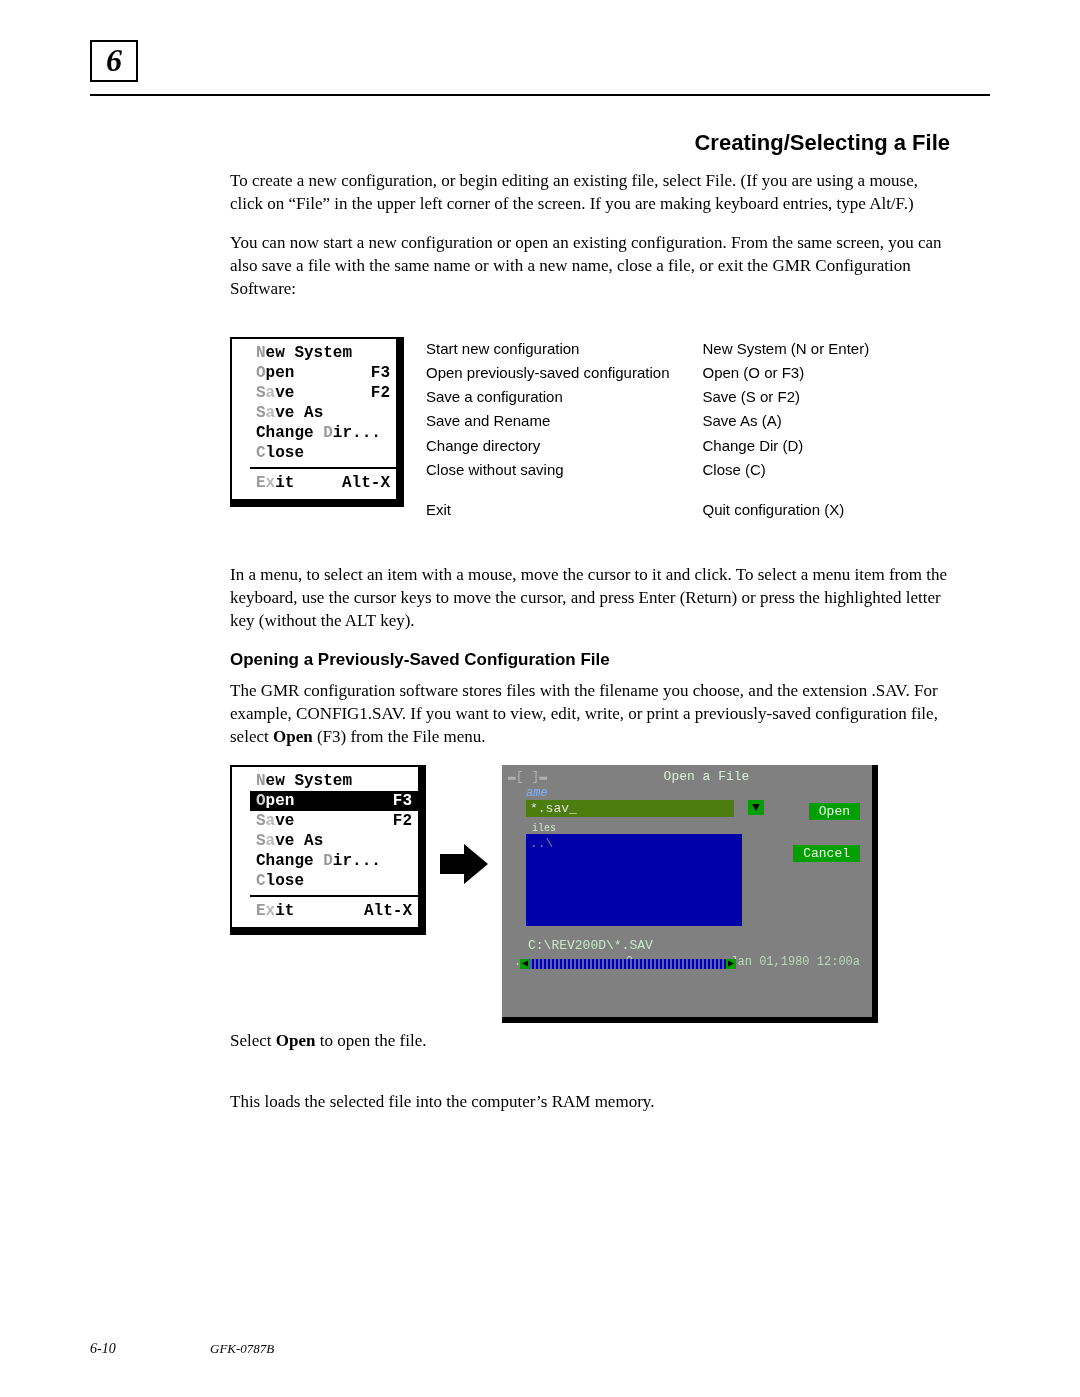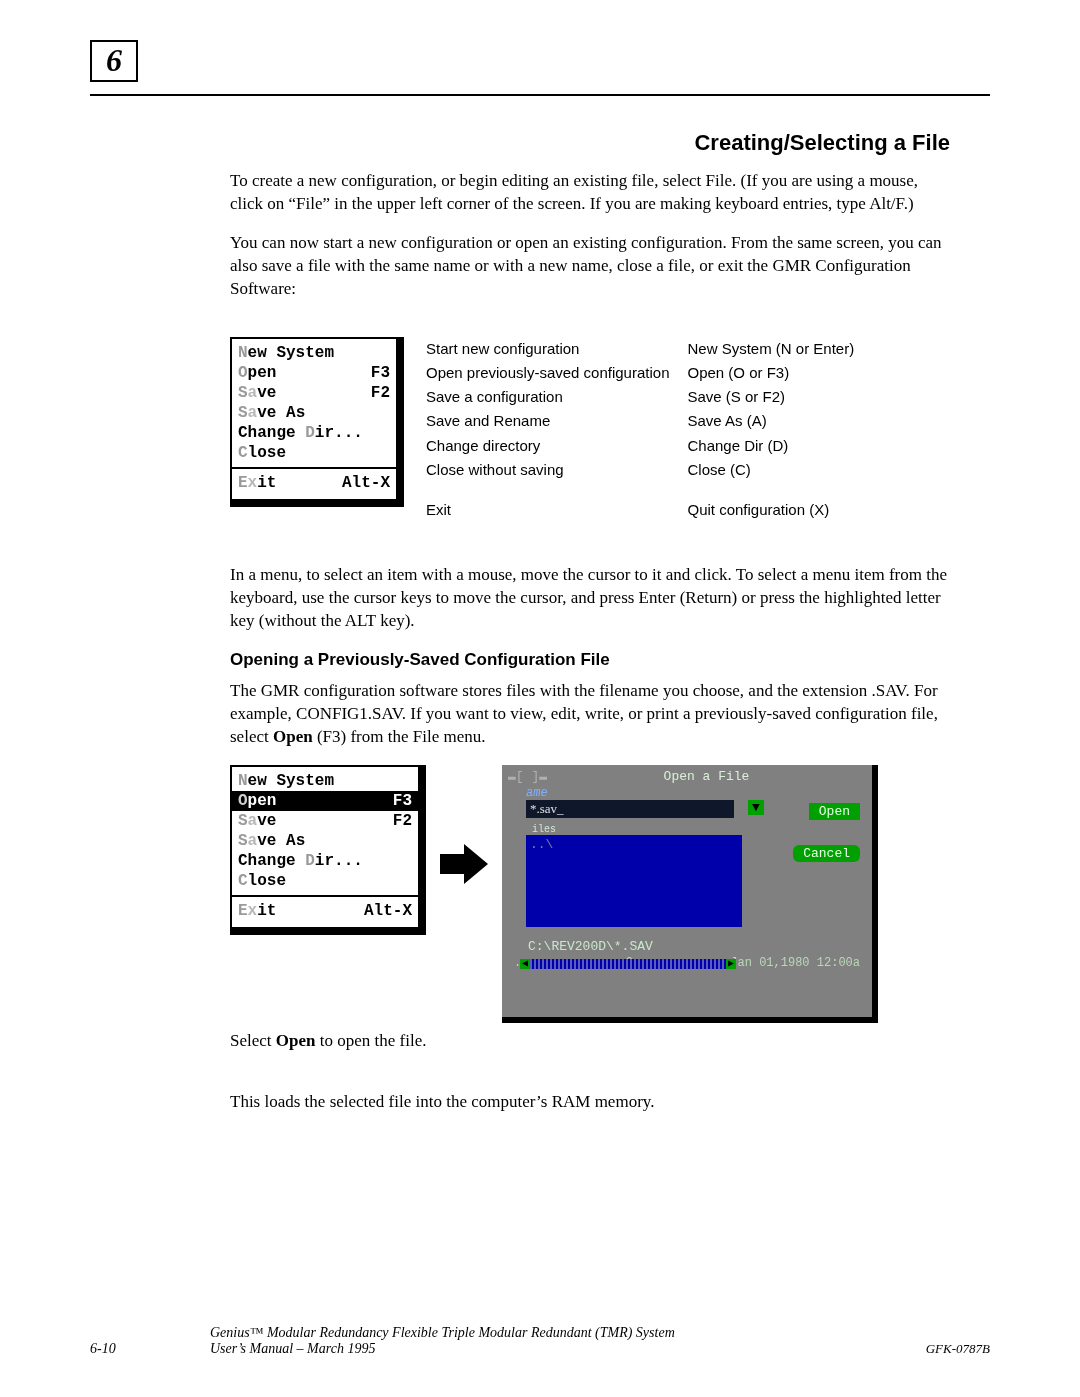--- a/index.html
+++ b/index.html
@@ -71,21 +71,21 @@
   }
   .menu-shot {
     position: relative;
     width: 168px;
     background: #000;
     padding: 0 6px 6px 0;
   }
   .menu-inner {
     background: #fff;
     border: 2px solid #000;
-    padding: 4px 6px 6px 6px;
+    padding: 4px 6px 6px 24px;
     font-family: "Courier New", monospace;
     font-weight: bold;
     font-size: 16px;
     line-height: 1.25;
   }
   .menu-row {
     display: flex;
     justify-content: space-between;
     white-space: pre;
   }
@@ -102,21 +102,21 @@
     padding: 0 6px;
   }
   .menu-row.inv .menu-hi, .menu-row.inv .menu-hi2 { color: #cfcfcf; }
 
   .ftable {
     font-family: Arial, Helvetica, sans-serif;
     font-size: 15px;
     line-height: 1.35;
   }
   .ftable table { border-collapse: collapse; }
-  .ftable td { padding: 2px 18px 2px 0; vertical-align: top; white-space: nowrap; }
+  .ftable td { padding: 2px 33px 2px 0; vertical-align: top; white-space: nowrap; }
   .ftable tr.gap td { padding-top: 18px; }
 
   
   .fig2 {
     display: flex;
     align-items: flex-start;
     margin: 14px 0 0 0;
     gap: 14px;
   }
   .arrow {
@@ -143,28 +143,27 @@
   }
   .dlg-title {
     text-align: center;
     color: #d8f0d8;
     font-size: 13px;
     margin-bottom: 2px;
   }
   .dlg-title .corner { color:#b0b0b0; float:left; }
   .dlg-label { color:#7fb0ff; font-size:12px; margin: 2px 0 0 18px; font-style: italic; }
   .dlg-input {
-    background: #0f172a;
+    background: #4d7c0f;
     color: #e0e0e0;
     margin: 0 0 0 18px;
     padding: 1px 4px;
     width: 200px;
     font-size: 13px;
     display:inline-block;
-    font-family:Liberation Serif, serif;
   }
   .dlg-dropbtn {
     display:inline-block;
     background:#00a000;
     color:#000;
     width:16px;
     text-align:center;
     margin-left: 6px;
     vertical-align: top;
   }
@@ -174,21 +173,21 @@
     background:#00a000;
     color:#e8ffe8;
     padding: 1px 10px;
     font-size: 13px;
   }
   .dlg-btn .shadow {
     position:absolute; top:3px; left:3px; right:-3px; bottom:-3px;
     background:#000; z-index:-1;
   }
   .dlg-btn.open { top: 38px; }
-  .dlg-btn.cancel { top: 80px; border-radius: 6px; }
+  .dlg-btn.cancel { top: 80px; }
   .dlg-files-label { color:#cfe8cf; margin: 6px 0 0 24px; font-size:10px; }
   .dlg-list {
     background:#0000aa;
     color:#cfe8cf;
     margin: 0 0 0 18px;
     width: 216px;
     height: 92px;
     padding: 2px 4px;
     font-size: 13px;
     position: relative;
@@ -406,20 +405,16 @@
     <div class="select-open">
       <span>Select </span><span class="bold">Open</span><span> to open the file.</span>
     </div>
 
     <p class="body" style="margin-top:40px">This loads the selected file into the computer’s RAM memory.</p>
 
   </div>
 
   <div class="footer">
     <div class="pnum">6-10</div>
-    <div class="ftitle">
-      <span>Genius™ Modular Redundancy Flexible Triple Modular Redundant (TMR) System</span><br>
-      <span>User’s Manual – March 1995</span>
-    </div>
     <div class="fright">GFK-0787B</div>
   </div>
 
 </div>
 
 </body></html>

